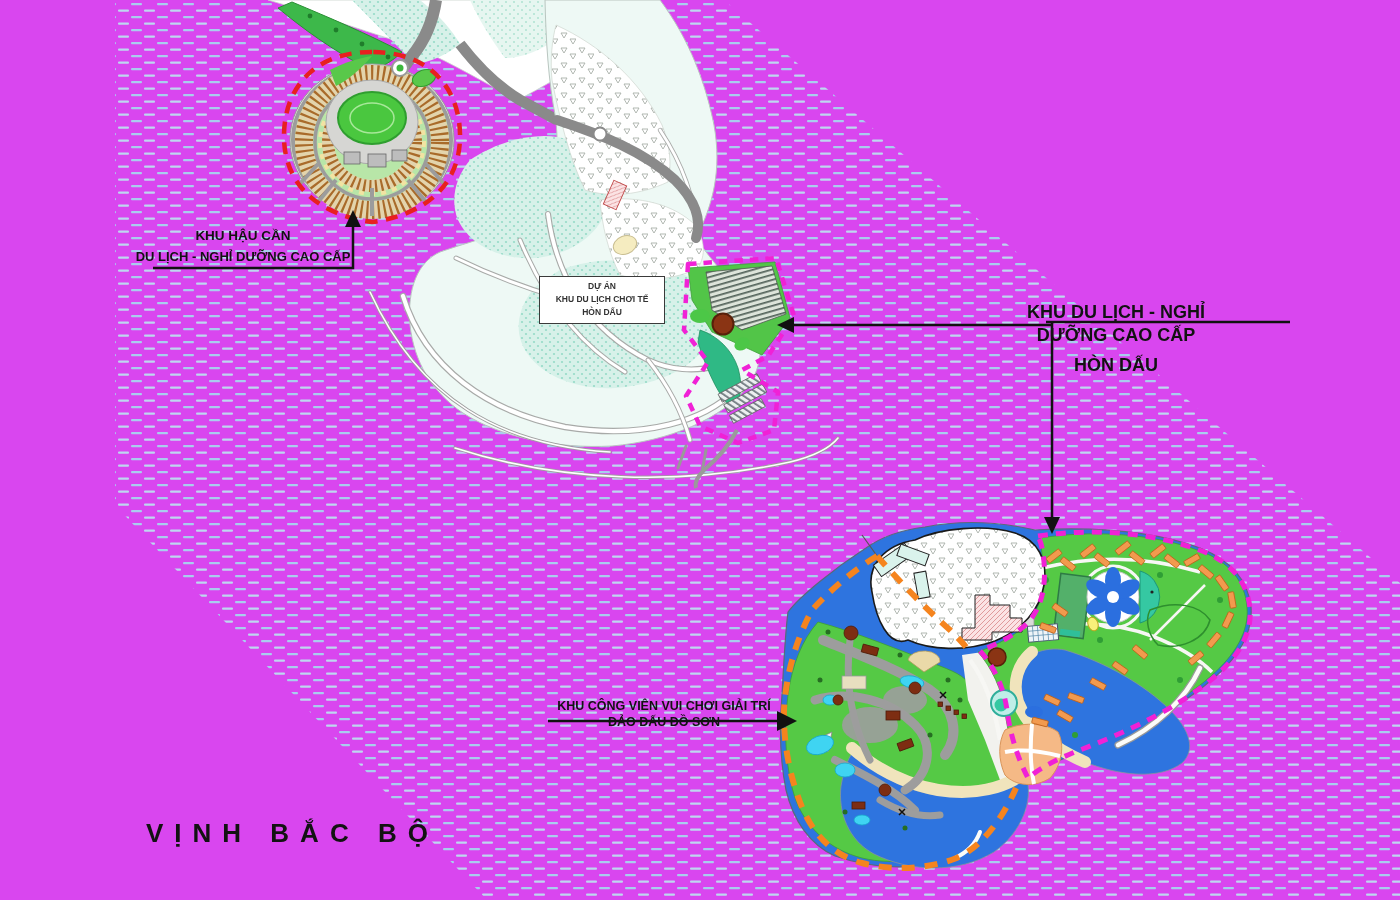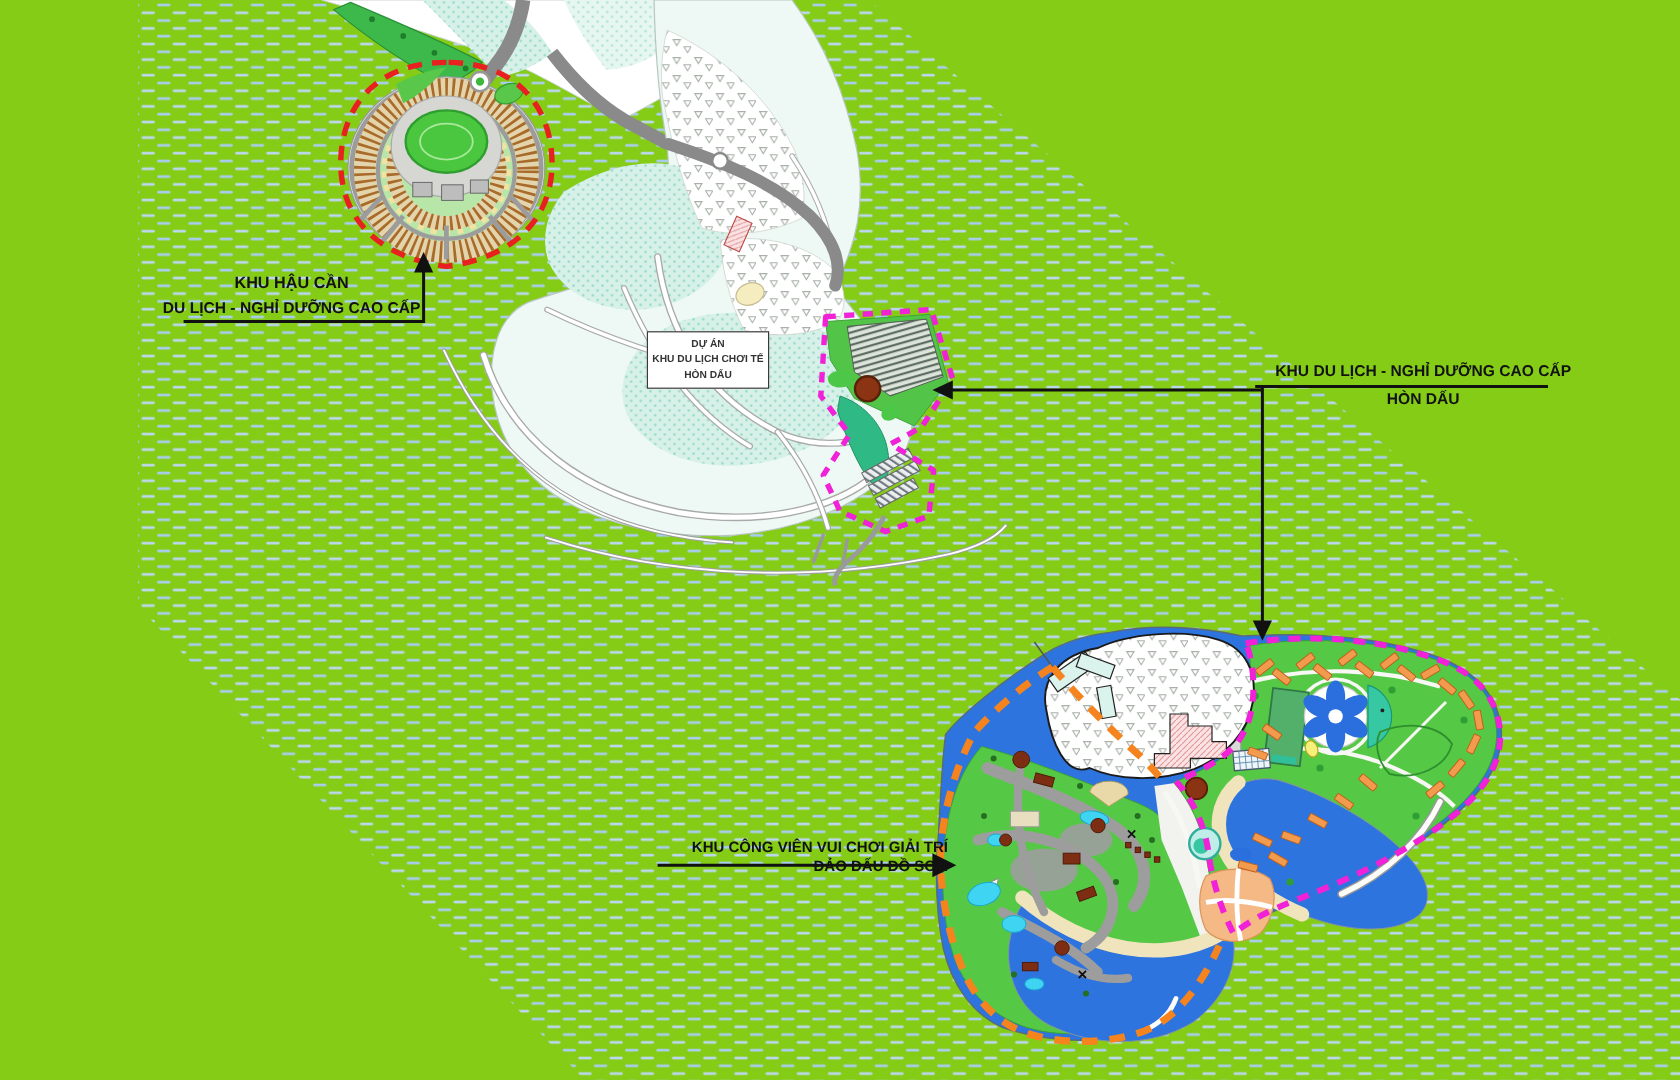--- a/index.html
+++ b/index.html
@@ -1,27 +1,27 @@
 <!DOCTYPE html>
 <html><head>
 <meta charset="utf-8">
 <style>
   html,body{margin:0;padding:0;background:#ffffff;}
-  .stage{position:relative;width:1400px;height:900px;overflow:hidden;background:#84cc16;
+  .stage{position:relative;width:1400px;height:900px;overflow:hidden;background:#d946ef;
          font-family:"Liberation Sans","DejaVu Sans",sans-serif;}
   .stage svg{position:absolute;left:0;top:0;}
   .maplabel{position:absolute;color:#121212;font-weight:bold;text-align:center;line-height:1.25;}
   .lbl-logistics{left:128px;top:228px;width:230px;font-size:13px;}
   .lbl-logistics .l1{font-size:13.5px;margin-bottom:4px;}
   .projbox{position:absolute;left:539px;top:276px;width:100px;background:#ffffff;
            border:1.4px solid #3a3a3a;color:#333;font-weight:bold;font-size:8.5px;
-           text-align:center;line-height:1.55;padding:3px 0;}
-  .lbl-resort{left:1060px;top:301px;width:252px;font-size:13px;}
+           text-align:center;line-height:1.55;padding:3px 12px;}
+  .lbl-resort{left:990px;top:301px;width:252px;font-size:18px;}
   .lbl-resort .l2{margin-top:8px;}
-  .lbl-park{left:538px;top:699px;width:252px;font-size:12.5px;text-align:right;}
+  .lbl-park{left:538px;top:699px;width:252px;font-size:12.5px;}
   .lbl-park .l2{}
   .lbl-sea{left:146px;top:817px;font-size:26px;letter-spacing:11px;font-weight:bold;white-space:nowrap;}
 </style>
 </head>
 <body>
 
 <div class="stage">
 <svg width="1400" height="900" viewBox="0 0 1400 900">
   <defs>
     <pattern id="pw" width="26" height="13" patternUnits="userSpaceOnUse">
@@ -343,13 +343,14 @@
 <div class="maplabel lbl-resort">
   <div class="l1">KHU DU LỊCH - NGHỈ DƯỠNG CAO CẤP</div>
   <div class="l2">HÒN DẤU</div>
 </div>
 
 <div class="maplabel lbl-park">
   <div class="l1">KHU CÔNG VIÊN VUI CHƠI GIẢI TRÍ</div>
   <div class="l2">ĐẢO DẤU ĐỒ SƠN</div>
 </div>
 
+<div class="maplabel lbl-sea">VỊNH BẮC BỘ</div>
 </div>
 
 </body></html>

